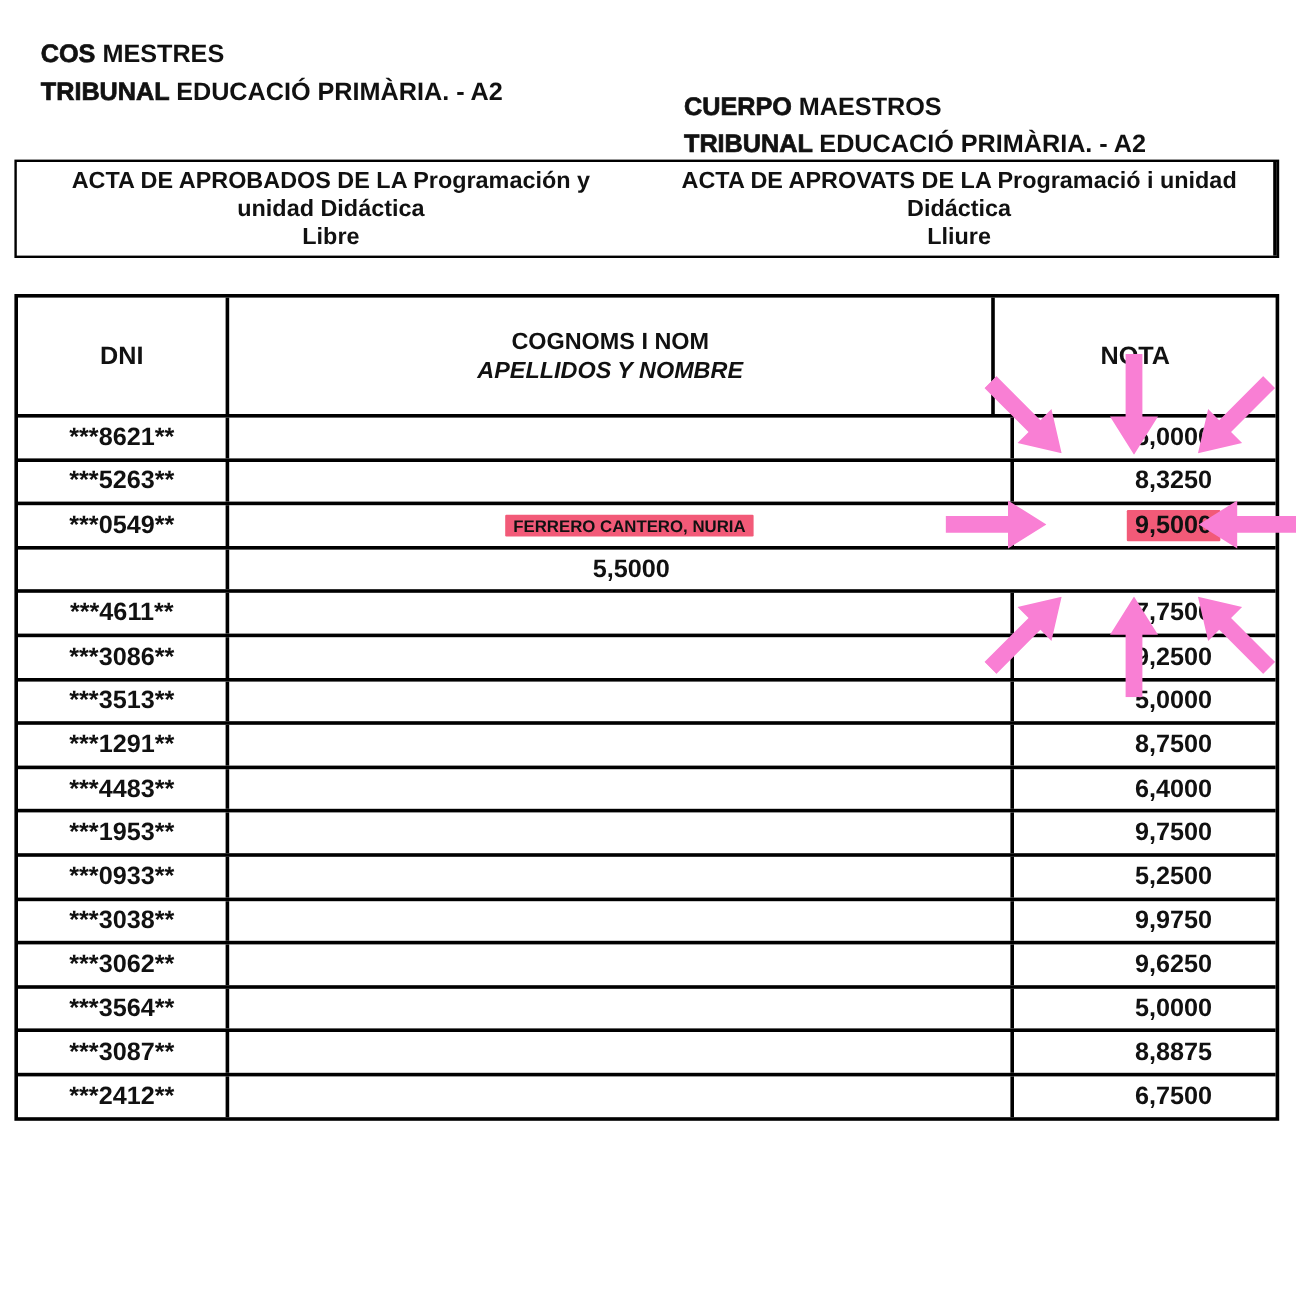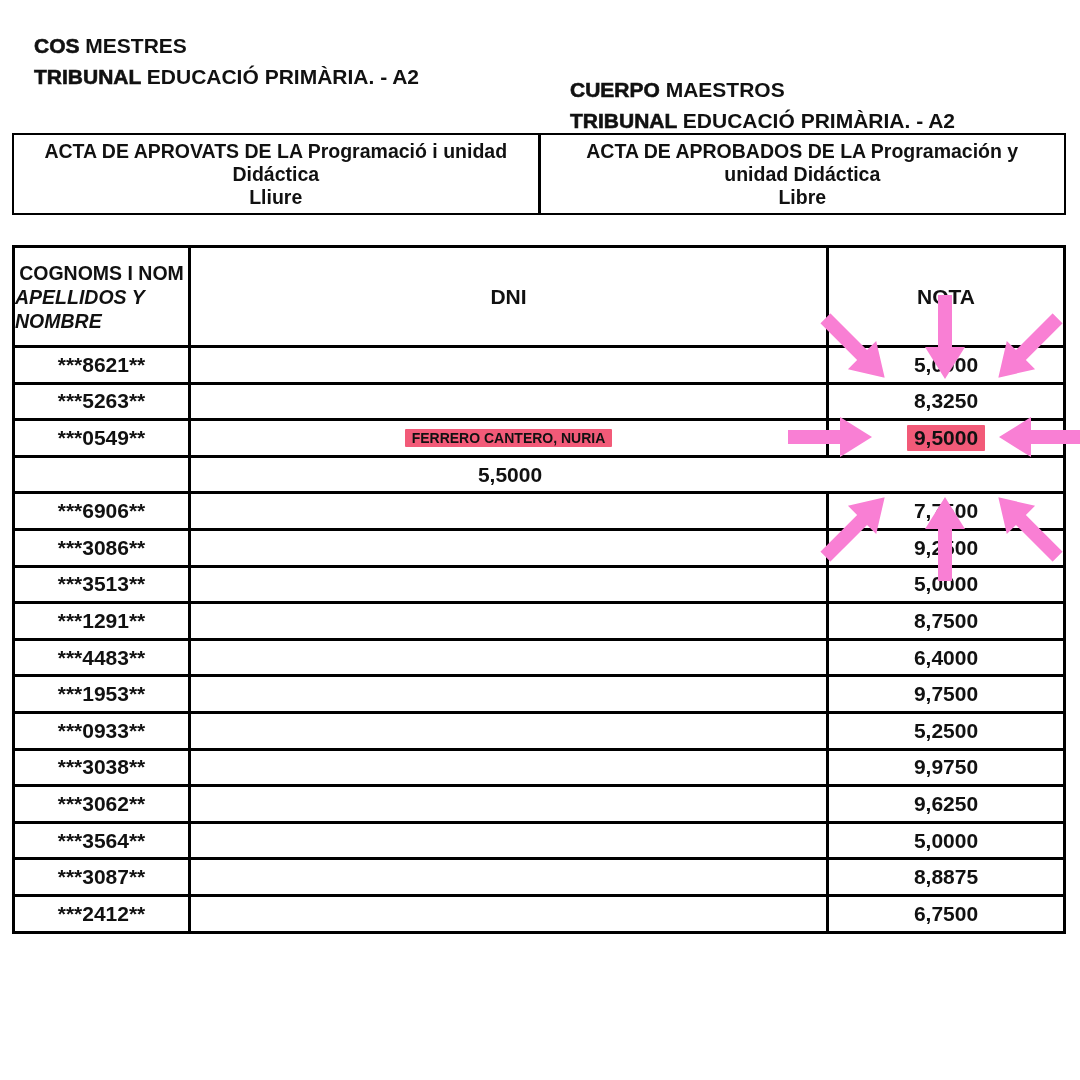--- a/index.html
+++ b/index.html
@@ -22,21 +22,21 @@
     flex:1;display:flex;flex-direction:column;justify-content:center;align-items:center;
     text-align:center;font-size:19.5px;font-weight:700;line-height:23px;box-sizing:border-box;
   }
   .acta-cell.first{border-right:3px solid #000;}
   
   .main-table{
     position:absolute;left:12px;top:245px;width:1054px;
     border:3px solid #000;box-sizing:border-box;background:#fff;
   }
   .thead{display:grid;grid-template-columns:176px 638px 234px;height:97px;border-bottom:3px solid #000;}
-  .trow{display:grid;grid-template-columns:176px 638px 234px;height:33.6px;border-bottom:3px solid #000;}
+  .trow{display:grid;grid-template-columns:176px 638px 234px;height:33.6px;border-bottom:3px solid #000;gap:16px;}
   .trow:last-child{border-bottom:none;}
   .cell{
     display:flex;flex-direction:column;justify-content:center;align-items:center;
     box-sizing:border-box;font-weight:700;font-size:21px;overflow:visible;
   }
   .cell.b-right{border-right:3px solid #000;}
   .name-cell{font-size:14px;}
   .hdr-sub{font-style:italic;}
   .hdr-name{font-size:19.5px;line-height:24px;}
   .hl{
@@ -63,39 +63,39 @@
   <div><span class="lead">COS</span><span> MESTRES</span></div>
   <div><span class="lead">TRIBUNAL</span><span> EDUCACIÓ PRIMÀRIA. - A2</span></div>
 </div>
 
 <div class="topblock right">
   <div><span class="lead">CUERPO</span><span> MAESTROS</span></div>
   <div><span class="lead">TRIBUNAL</span><span> EDUCACIÓ PRIMÀRIA. - A2</span></div>
 </div>
 
 <div class="acta-box">
+  <div class="acta-cell">
+    <div>ACTA DE APROBADOS DE LA Programación y</div>
+    <div>unidad Didáctica</div>
+    <div>Libre</div>
+  </div>
   <div class="acta-cell first">
     <div>ACTA DE APROVATS DE LA Programació i unidad</div>
     <div>Didáctica</div>
     <div>Lliure</div>
   </div>
-  <div class="acta-cell">
-    <div>ACTA DE APROBADOS DE LA Programación y</div>
-    <div>unidad Didáctica</div>
-    <div>Libre</div>
-  </div>
 </div>
 
 <div class="main-table">
   <div class="thead">
+    <div class="cell b-right">DNI</div>
     <div class="cell b-right hdr-name">
       <div>COGNOMS I NOM</div>
       <div class="hdr-sub">APELLIDOS Y NOMBRE</div>
     </div>
-    <div class="cell b-right">DNI</div>
     <div class="cell">NOTA</div>
   </div>
   <div id="table-body">
       <div class="trow">
     <div class="cell b-right">
           <span>***8621**</span>
         </div>
     <div class="cell b-right name-cell">
           <span></span>
         </div>
@@ -128,21 +128,21 @@
       <div class="trow">
     <div class="cell b-right name-cell">
           <span></span>
         </div>
     <div class="cell">
           <span>5,5000</span>
         </div>
   </div>
       <div class="trow">
     <div class="cell b-right">
-          <span>***6906**</span>
+          <span>***4611**</span>
         </div>
     <div class="cell b-right name-cell">
           <span></span>
         </div>
     <div class="cell">
           <span>7,7500</span>
         </div>
   </div>
       <div class="trow">
     <div class="cell b-right">

